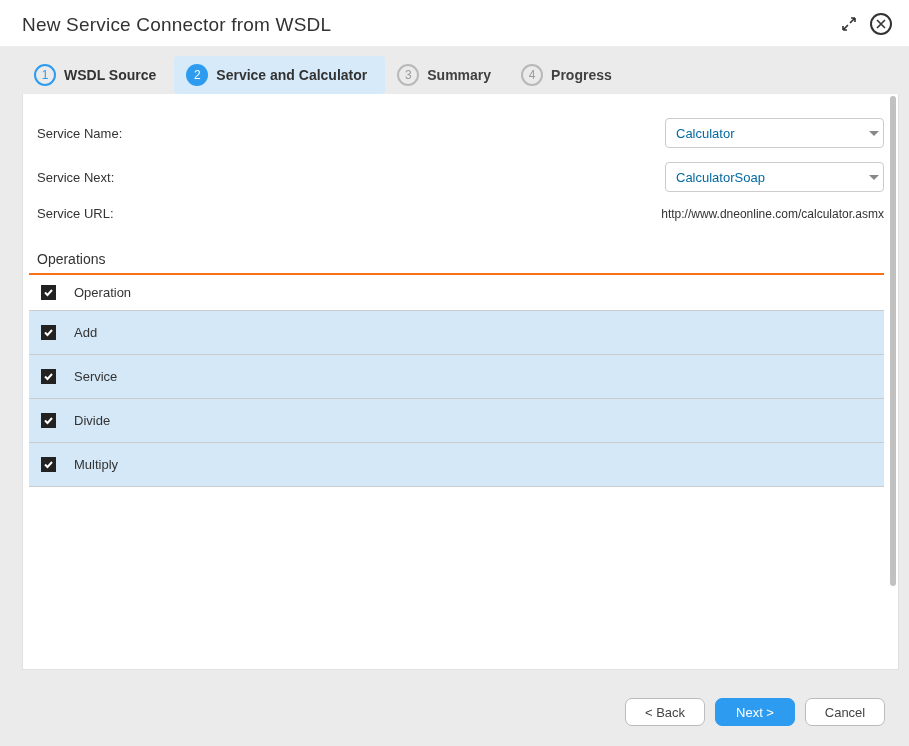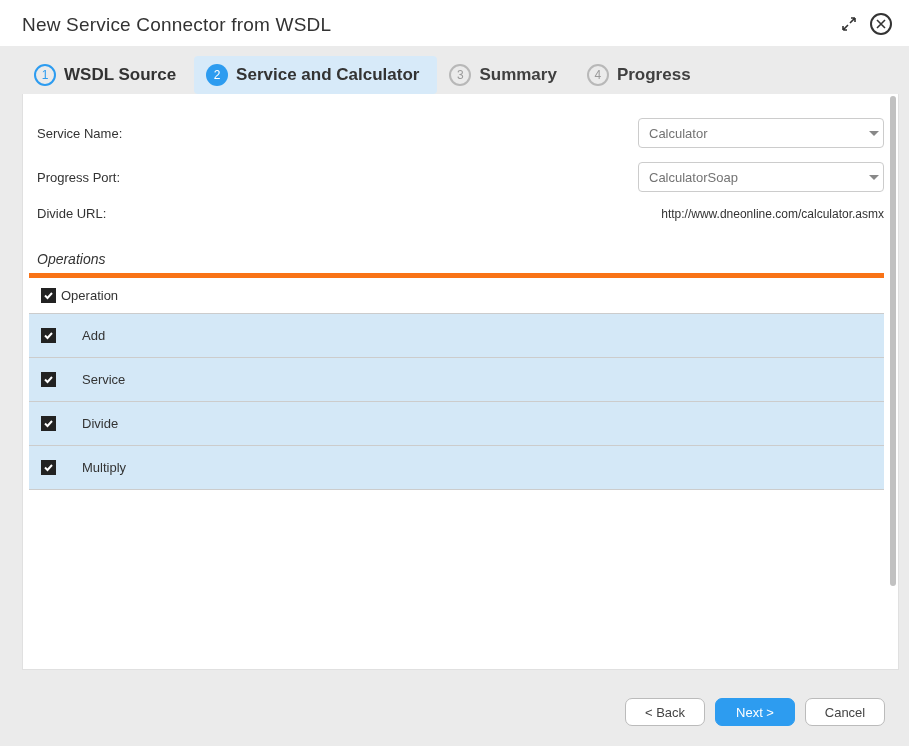--- a/index.html
+++ b/index.html
@@ -10,34 +10,34 @@
     .dialog-controls { display: flex; align-items: center; gap: 8px; }
     .ctrl-btn { width: 24px; height: 24px; display: flex; align-items: center; justify-content: center; cursor: pointer; }
     .close-circle { width: 22px; height: 22px; border: 2px solid #333; border-radius: 50%; display: flex; align-items: center; justify-content: center; }
     .tabs-bar { display: flex; align-items: center; gap: 0; padding: 10px 22px 0 22px; background: #ebebeb; }
     .tab { display: flex; align-items: center; gap: 8px; padding: 8px 18px 8px 12px; border-radius: 4px; }
     .tab.active { background: #d7eaf9; }
     .tab-num { width: 22px; height: 22px; border-radius: 50%; display: flex; align-items: center; justify-content: center; font-size: 12px; font-weight: 500; flex-shrink: 0; }
     .tab:nth-child(1) .tab-num { border: 2px solid #2d9cf0; color: #2d9cf0; background: transparent; }
     .tab:nth-child(2) .tab-num { background: #2d9cf0; color: #fff; }
     .tab:nth-child(3) .tab-num, .tab:nth-child(4) .tab-num { border: 2px solid #b8b8b8; color: #9a9a9a; }
-    .tab-label { font-size: 17px; font-weight: 600; color: #333; text-align: center; }
+    .tab-label { font-size: 14px; font-weight: 600; color: #333; text-align: center; }
     .tab.inactive .tab-label { color: #404040; font-weight: 600; }
     .content-wrap { flex: 1; padding: 0 10px 8px 22px; background: #ebebeb; display: flex; }
     .content { flex: 1; background: #fff; padding: 24px 0 0 0; position: relative; border: 1px solid #e0e0e0; border-top: none; }
     .scrollbar { width: 6px; background: #c1c1c1; border-radius: 3px; height: 490px; position: absolute; right: 2px; top: 2px; }
     .form-row { display: flex; align-items: center; padding: 0 14px 14px 14px; gap: 8px; justify-content: space-between; }
     .form-label { width: 110px; font-size: 13px; color: #333; }
-    .select { flex: 0 0 auto; width: 246px; height: 30px; border: 1px solid #ccc; border-radius: 4px; display: flex; align-items: center; justify-content: space-between; padding: 0 4px 0 10px; font-size: 13px; color: #737373; cursor: pointer; }
+    .select { flex: 0 0 auto; width: 219px; height: 30px; border: 1px solid #ccc; border-radius: 4px; display: flex; align-items: center; justify-content: space-between; padding: 0 4px 0 10px; font-size: 13px; color: #0369a1; cursor: pointer; }
     .chevron { width: 0; height: 0; border-left: 5px solid transparent; border-right: 5px solid transparent; border-top: 5px solid #888; }
     .form-value { font-size: 12px; color: #333; }
-    .ops-title { font-size: 14px; color: #333; padding: 16px 14px 6px 14px; font-style: italic; }
+    .ops-title { font-size: 14px; color: #333; padding: 16px 14px 6px 14px; }
     .ops-table { width: calc(100% - 20px); margin-left: 6px; }
-    .ops-header { display: flex; align-items: center; padding: 10px 12px; border-top: 5px solid #f97316; border-bottom: 1px solid #ccc; gap: 5px; }
-    .ops-row { display: flex; align-items: center; padding: 14px 12px; gap: 26px; border-bottom: 1px solid #ccc; }
+    .ops-header { display: flex; align-items: center; padding: 10px 12px; border-top: 2px solid #f97316; border-bottom: 1px solid #ccc; gap: 18px; }
+    .ops-row { display: flex; align-items: center; padding: 14px 12px; gap: 18px; border-bottom: 1px solid #ccc; }
     .ops-row.sel { background: #d4e8f7; }
     .checkbox { width: 15px; height: 15px; background: #222; display: flex; align-items: center; justify-content: center; cursor: pointer; flex-shrink: 0; }
     .check-mark { color: #fff; }
     .col-label { font-size: 13px; color: #333; }
     .footer { display: flex; justify-content: flex-end; align-items: center; gap: 10px; padding: 20px 24px; background: #ebebeb; }
     .btn { min-width: 80px; height: 28px; border: 1px solid #bbb; border-radius: 7px; background: #fff; font-size: 13px; color: #444; display: flex; align-items: center; justify-content: center; cursor: pointer; padding: 0 16px; }
     .btn.primary { background: #2d9cf0; color: #fff; border-color: #2d9cf0; text-align: center; }
   </style>
 </head>
 <body>
@@ -87,29 +87,29 @@
 
       <div class="form-row">
         <div class="form-label">Service Name:</div>
         <div class="select">
           <span>Calculator</span>
           <span class="chevron"></span>
         </div>
       </div>
 
       <div class="form-row">
-        <div class="form-label">Progress Port:</div>
+        <div class="form-label">Service Next:</div>
         <div class="select">
           <span>CalculatorSoap</span>
           <span class="chevron"></span>
         </div>
       </div>
 
       <div class="form-row">
-        <div class="form-label">Divide URL:</div>
+        <div class="form-label">Service URL:</div>
         <div class="form-value">http://www.dneonline.com/calculator.asmx</div>
       </div>
 
       <div class="ops-title">Operations</div>
 
       <div class="ops-table">
         <div class="ops-header">
           <div class="checkbox">
             <svg class="check-mark" width="11" height="11" viewBox="0 0 11 11" stroke="#fff" stroke-width="2" fill="none">
                 <path d="M2 5.5 L4.5 8 L9 3"></path>

